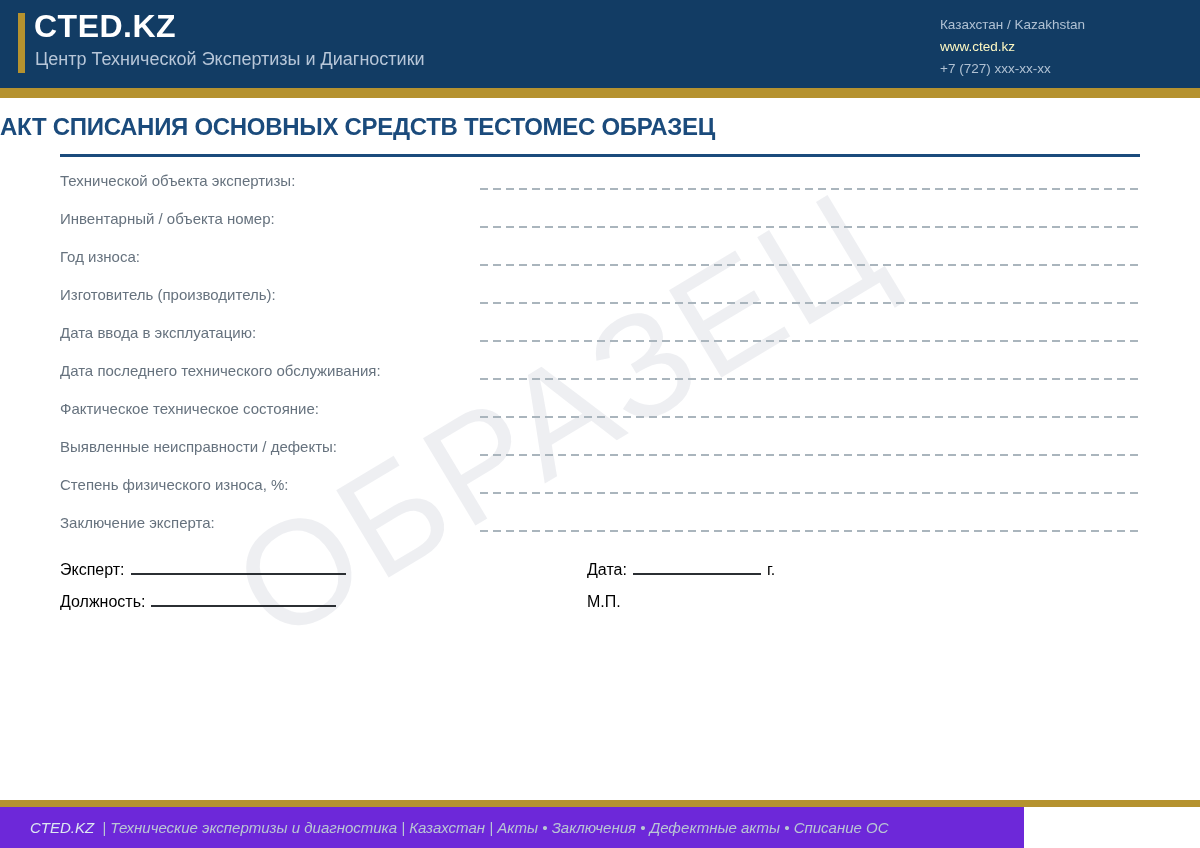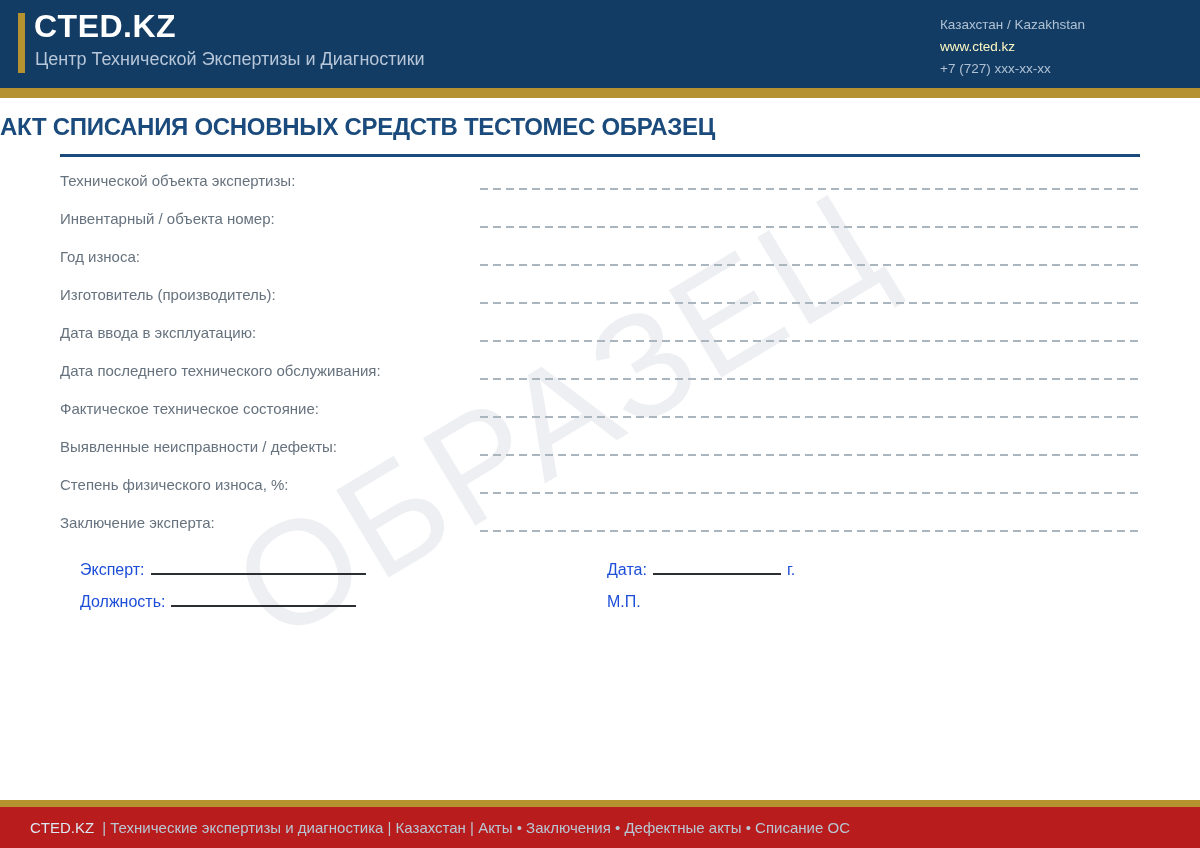--- a/index.html
+++ b/index.html
@@ -65,40 +65,41 @@
   .flabel {
     position:absolute; left:0; top:0;
     font-size:15px; color:#66727e;
   }
   .fline {
     position:absolute; left:420px; right:0; top:16px; height:2px;
     background:repeating-linear-gradient(90deg, #aab5bd 0 8px, transparent 8px 13px);
   }
 
   
-  .sig { position:absolute; z-index:1; font-size:16px; color:#1d4ed8;margin-left:20px; }
+  .sig { position:absolute; z-index:1; font-size:16px; color:#000000; }
   .sig-line {
     display:inline-block; height:13px; margin-left:6px;
     border-bottom:2px solid #2b2f33; vertical-align:baseline;
   }
   .sig-expert   { left:60px;  top:561px; }
   .sig-position { left:60px;  top:593px; }
   .sig-date     { left:587px; top:561px; }
   .sig-stamp    { left:587px; top:593px; }
   .w215 { width:215px; } .w185 { width:185px; } .w128 { width:128px; }
   .sig-suffix { margin-left:6px; }
 
   
   .footer-gold {
     position:absolute; left:0; top:800px; width:1200px; height:7px;
     background:#b5922f;
   }
   .footer-bar {
-    position:absolute; left:0; top:807px; width:1200px; height:41px;
-    background:#b91c1c;
+    position:absolute; left:0; top:807px; width:1024px; height:41px;
+    background:#6d28d9;
+    font-style:italic;
   }
   .footer-text {
     position:absolute; left:30px; top:0; height:41px; line-height:41px;
     font-size:15px; color:#b9c6d4; white-space:nowrap;
   }
   .footer-text .footer-brand { color:#dde7f1; margin-right:8px; }
 </style>
 </head>
 <body>
 

